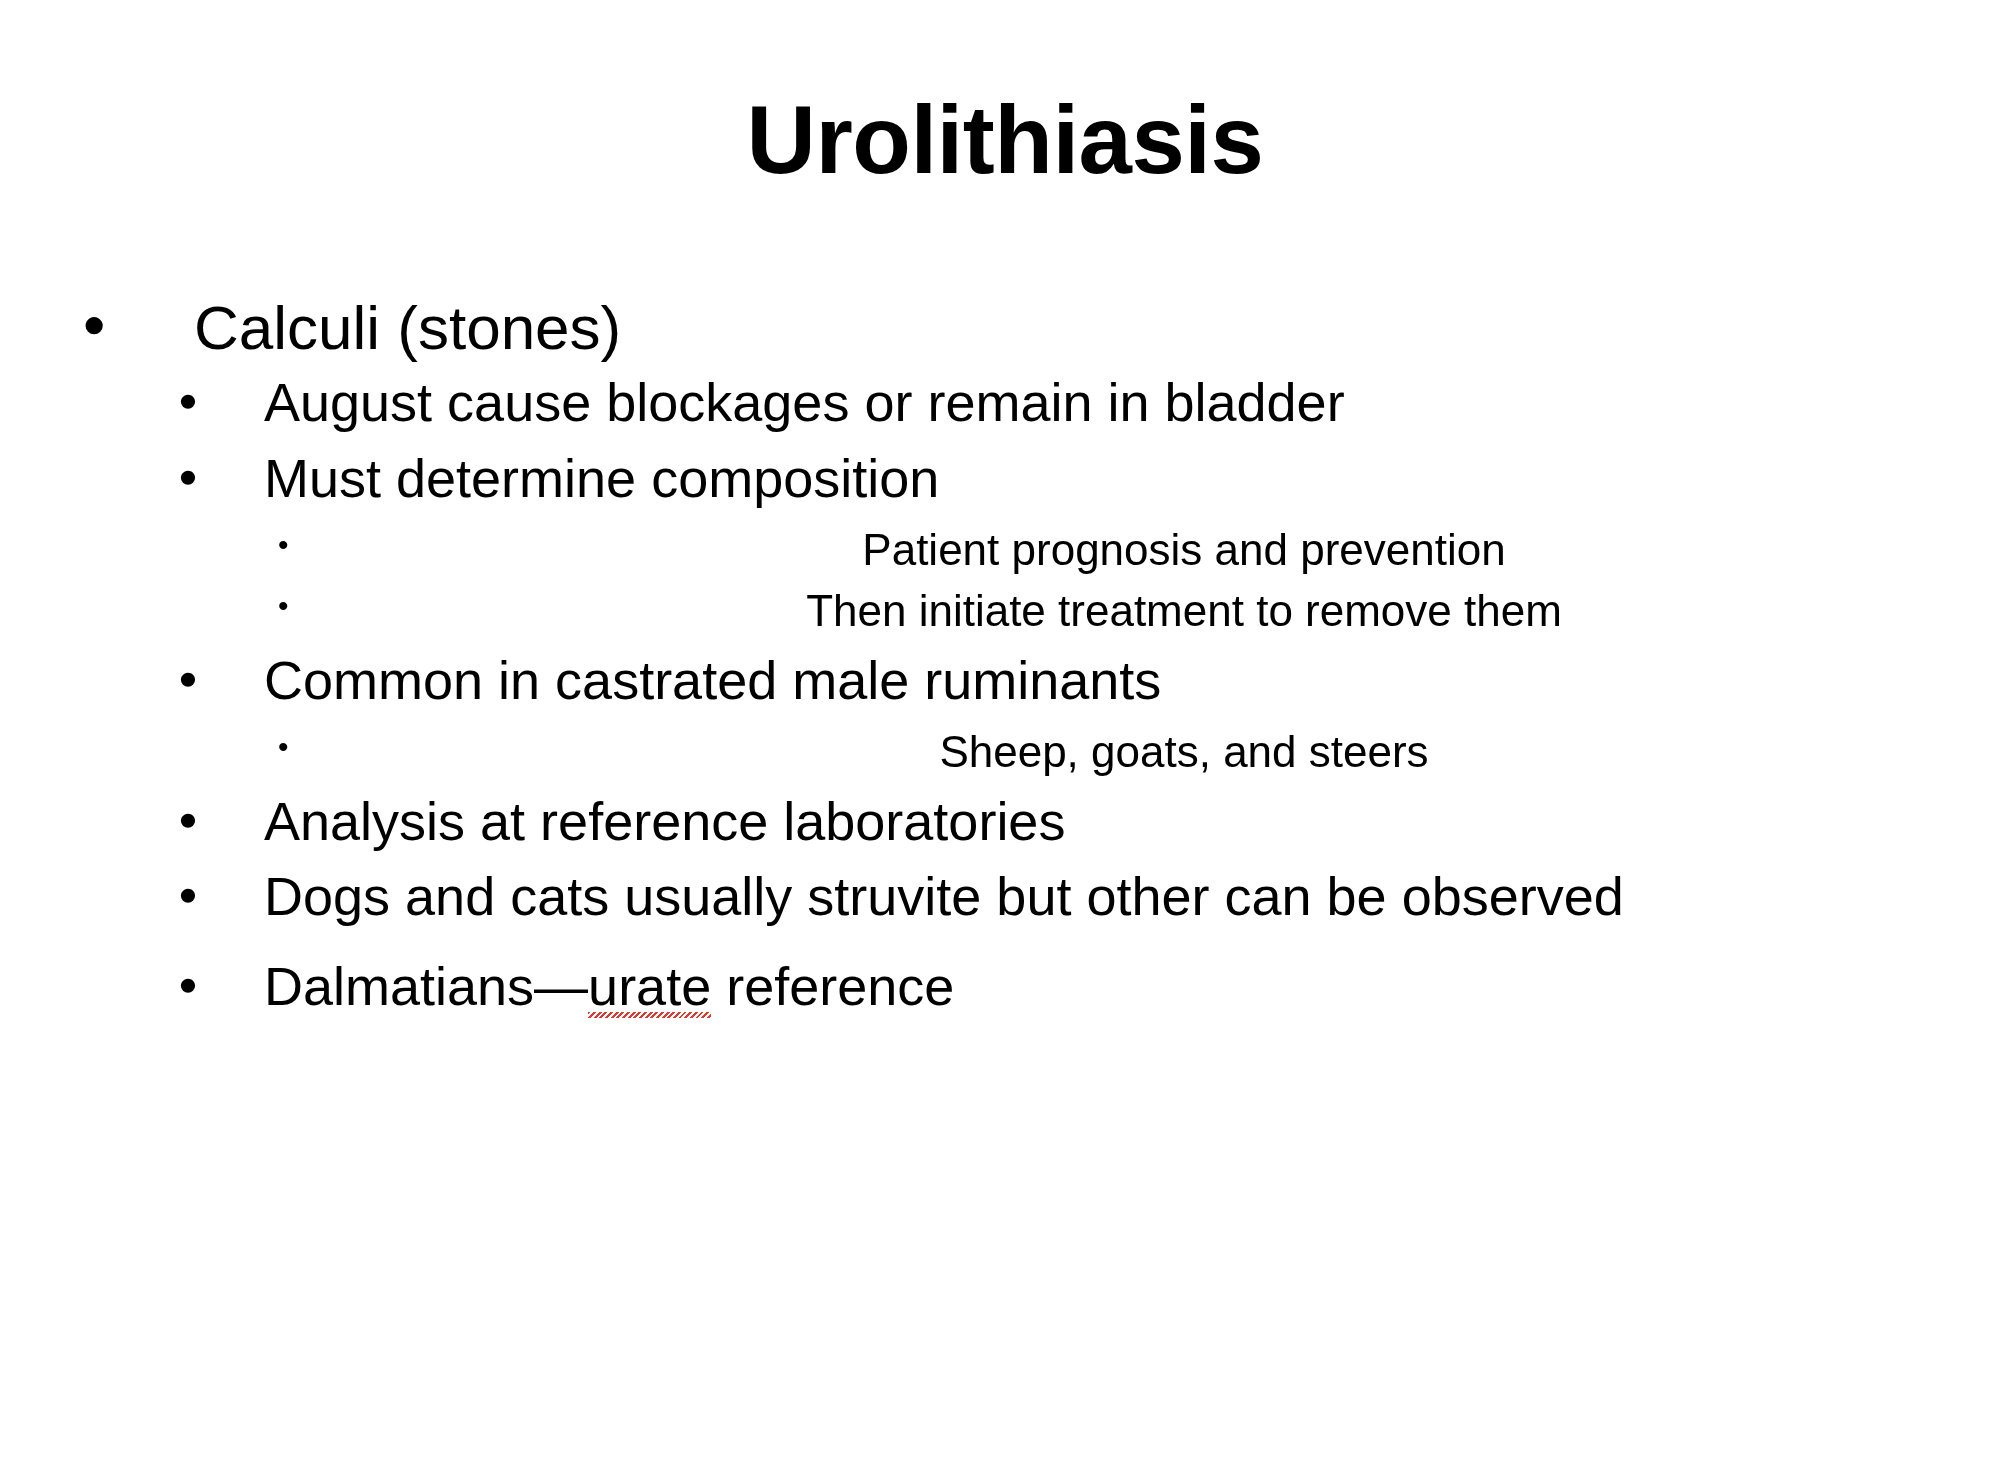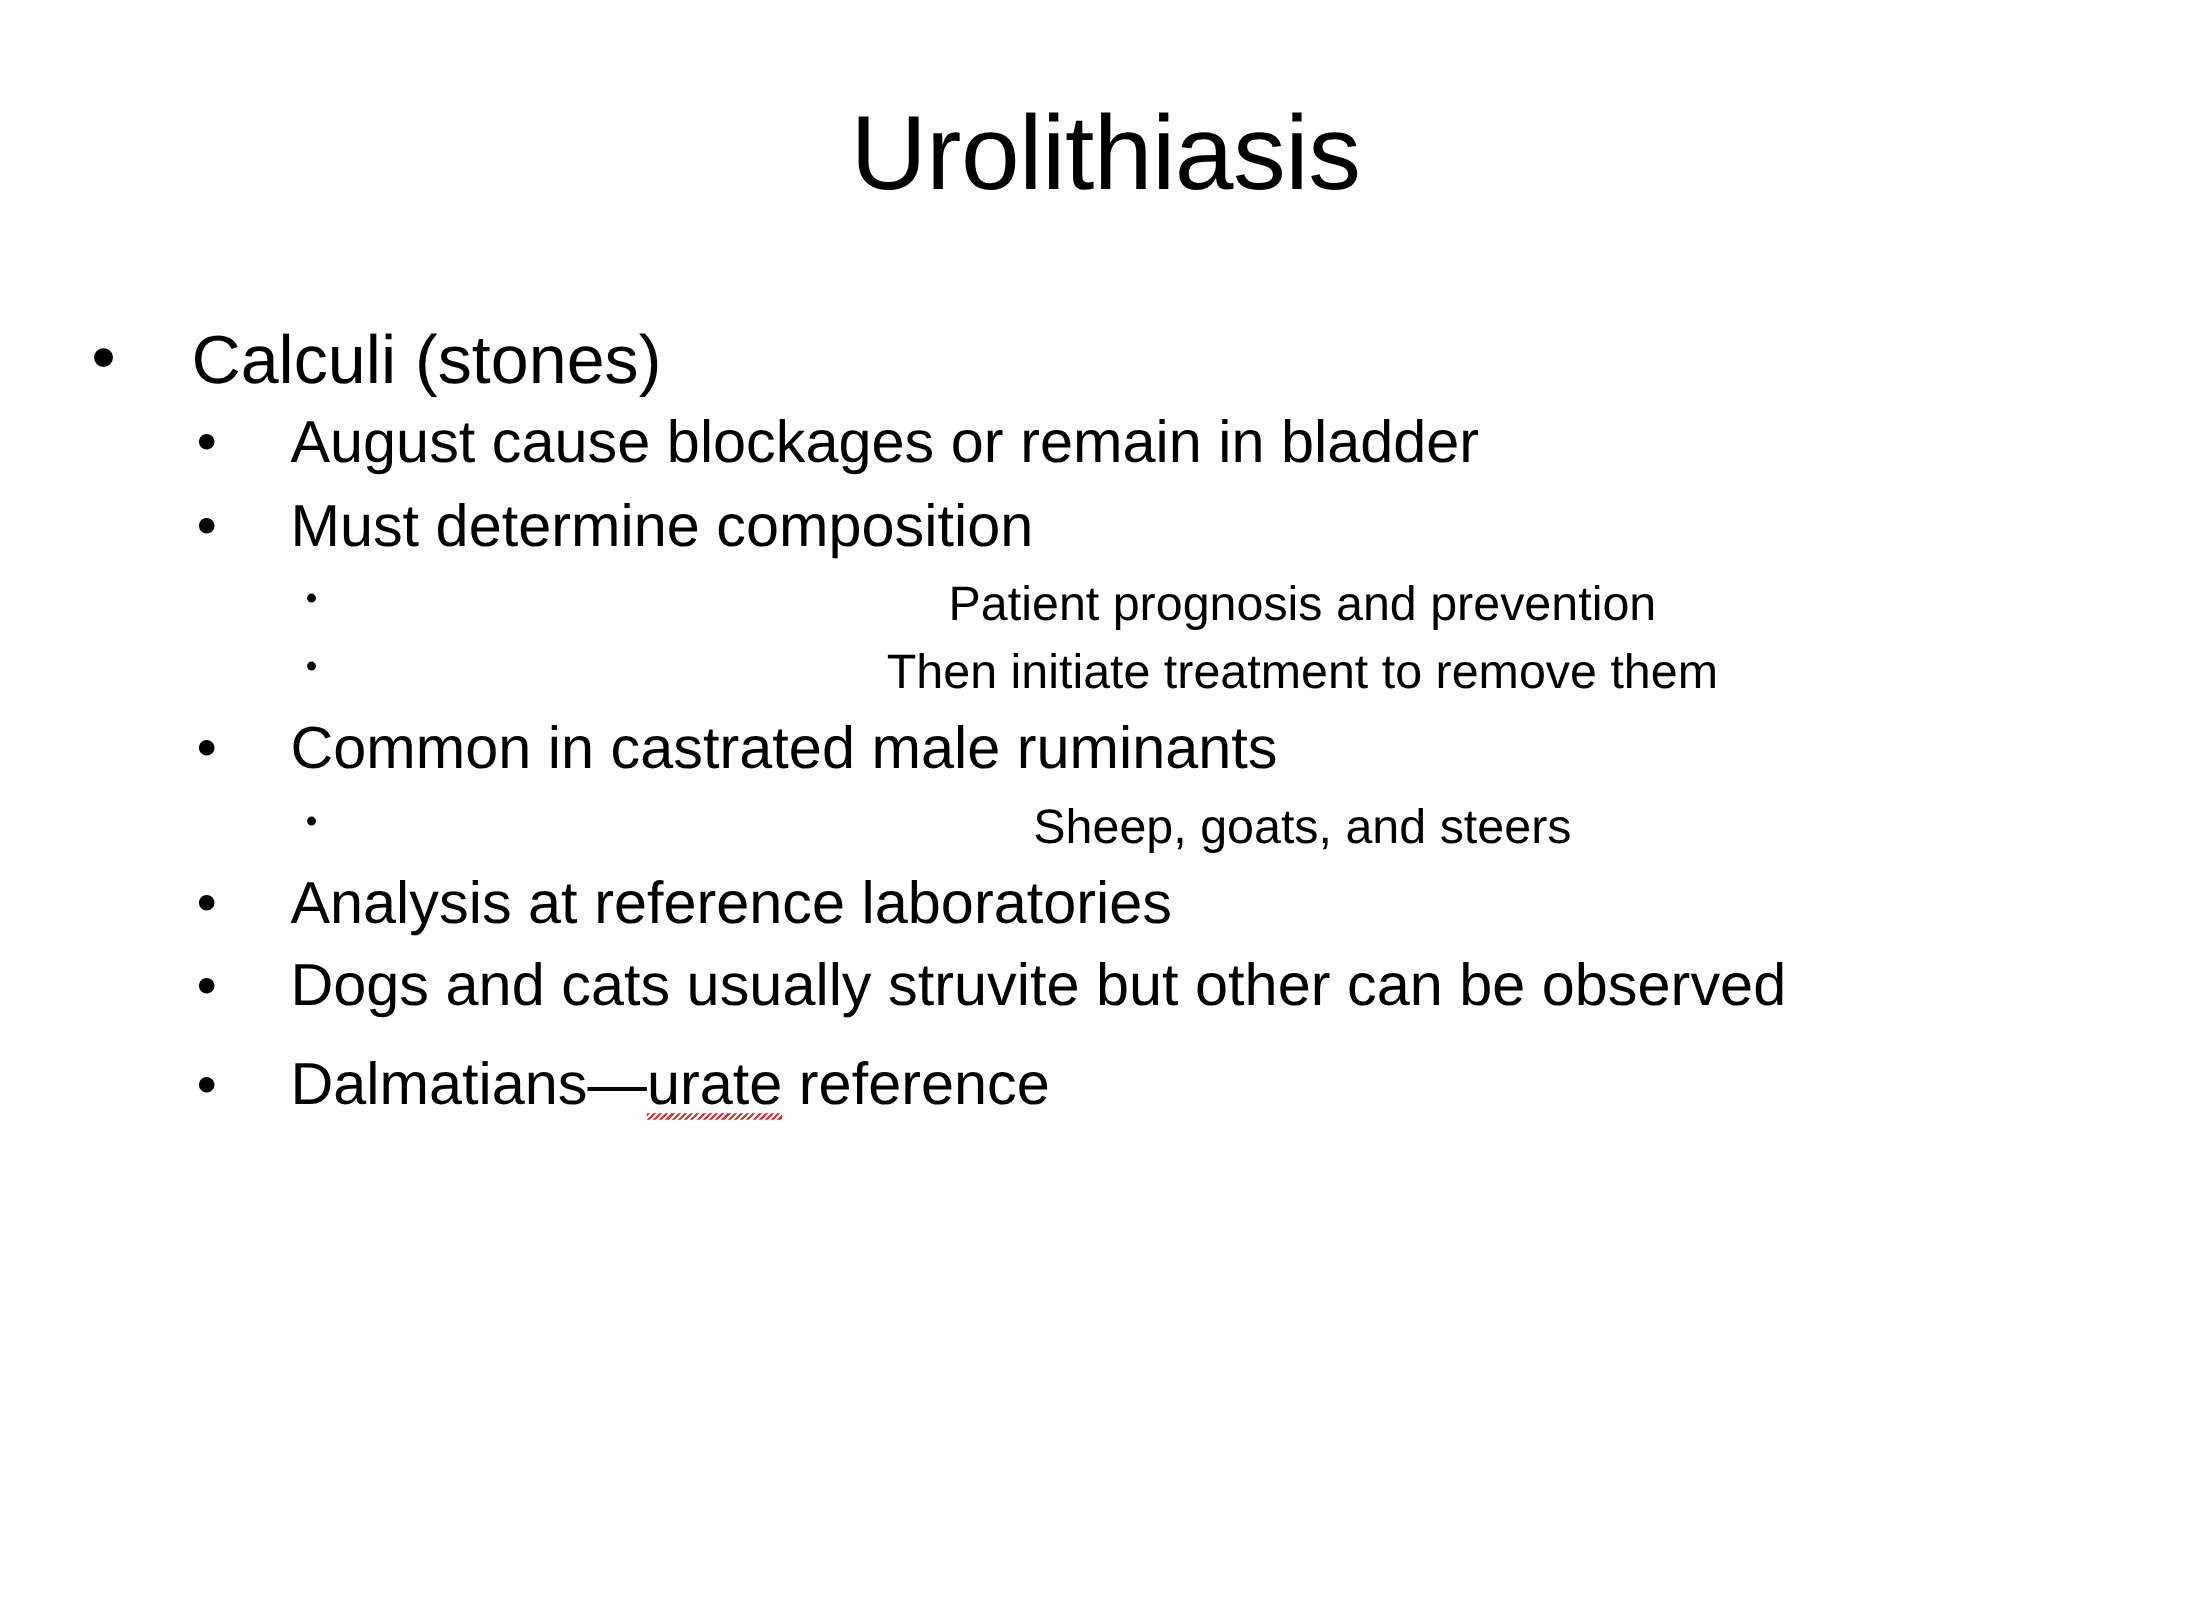--- a/index.html
+++ b/index.html
@@ -17,21 +17,21 @@
   .slide {
     position: relative;
     width: 2010px;
     height: 1475px;
     background: #ffffff;
     box-sizing: border-box;
   }
   .slide-title {
     text-align: center;
     font-size: 96px;
-    font-weight: 400;
+    font-weight: 700;
     line-height: 1.05;
     margin: 0;
     padding-top: 90px;
     letter-spacing: -0.5px;
   }
   .body-list {
     margin: 0;
     padding: 0;
     list-style: none;
   }
@@ -48,20 +48,21 @@
   }
   .lvl1 .bullet {
     flex: 0 0 auto;
     width: 92px;
     font-size: 40px;
     line-height: 1.6;
     text-align: left;
   }
   .lvl1 .text {
     flex: 1 1 auto;
+    margin-left: 20px;
   }
   .lvl2-list {
     margin: 0;
     padding: 0 0 0 96px;
     list-style: none;
   }
   .lvl2 {
     display: flex;
     align-items: flex-start;
     font-size: 54px;

